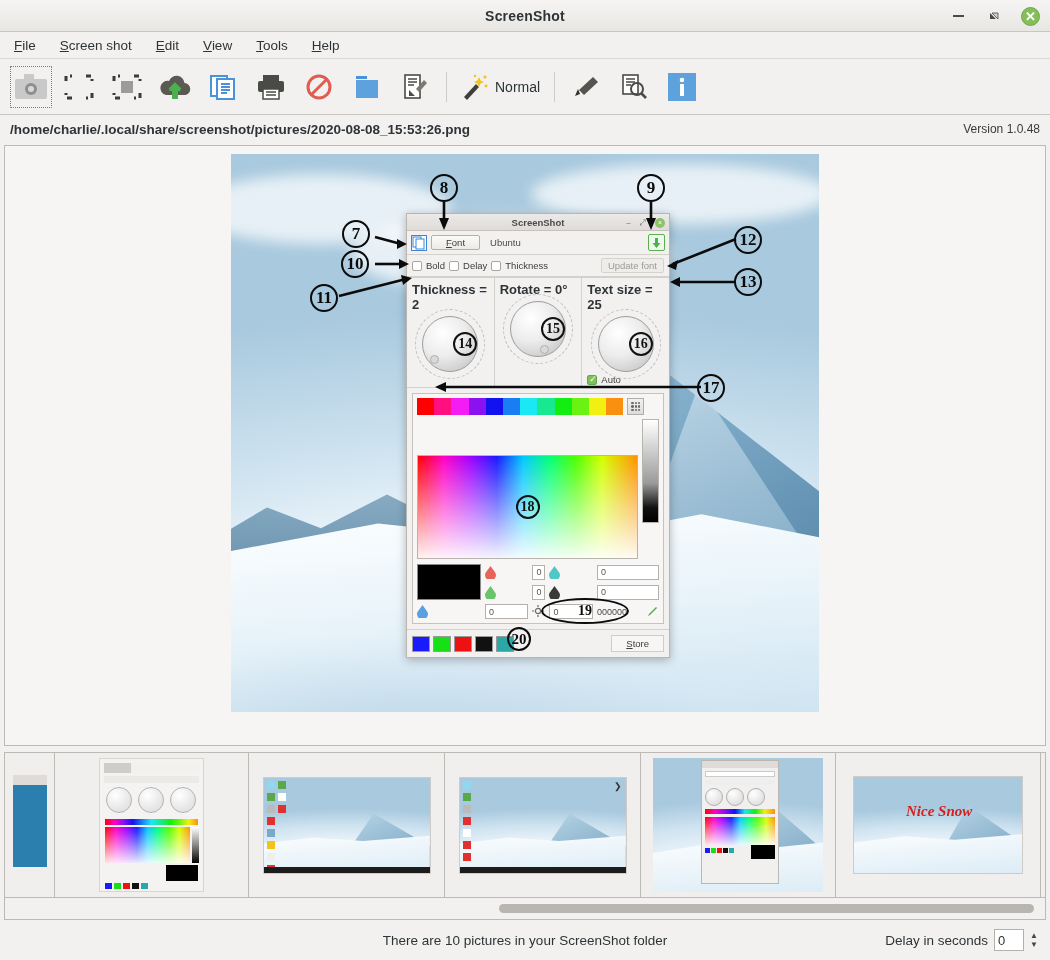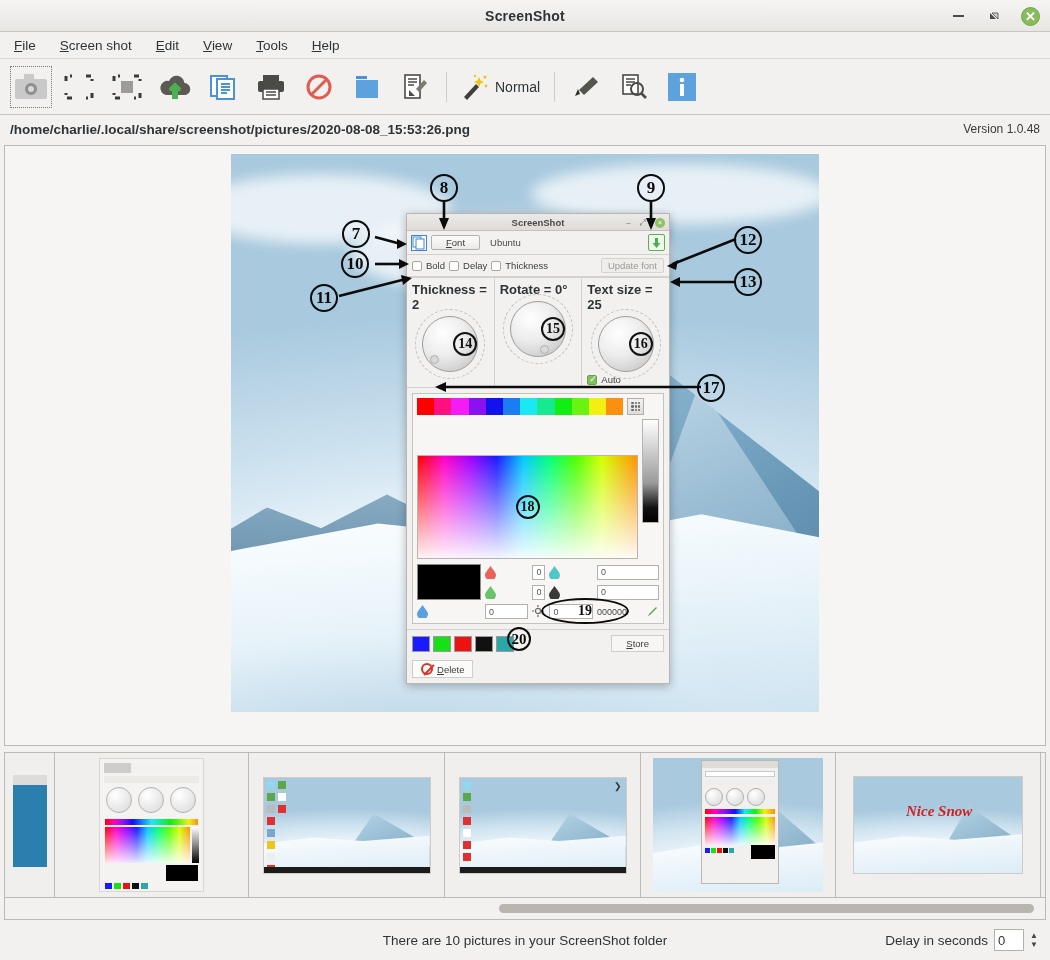--- a/index.html
+++ b/index.html
@@ -637,26 +637,20 @@
 
         <div class="storerow">
           <span class="sbox" style="background:#1a1aff"></span>
           <span class="sbox" style="background:#17e017"></span>
           <span class="sbox" style="background:#ee1111"></span>
           <span class="sbox" style="background:#111111"></span>
           <span class="sbox" style="background:#2aa8a8"></span>
           <span class="btn-store"><span style="text-decoration:underline">S</span><span>tore</span></span>
         </div>
 
-        <div class="delrow">
-          <span class="btn-delete">
-            <span class="nosign"></span>
-            <span><span style="text-decoration:underline">D</span><span>elete</span></span>
-          </span>
-        </div>
       </div>
 
       <div class="ann" style="left:310px; top:444px;">
         <div class="ann-ell">19</div>
       </div>
       <div class="ann" style="left:240px; top:473px;margin-left:36px;">
         <div class="ann-circ" style="width:24px;height:24px;font-size:15px;">20</div>
       </div>
 
     </div>

